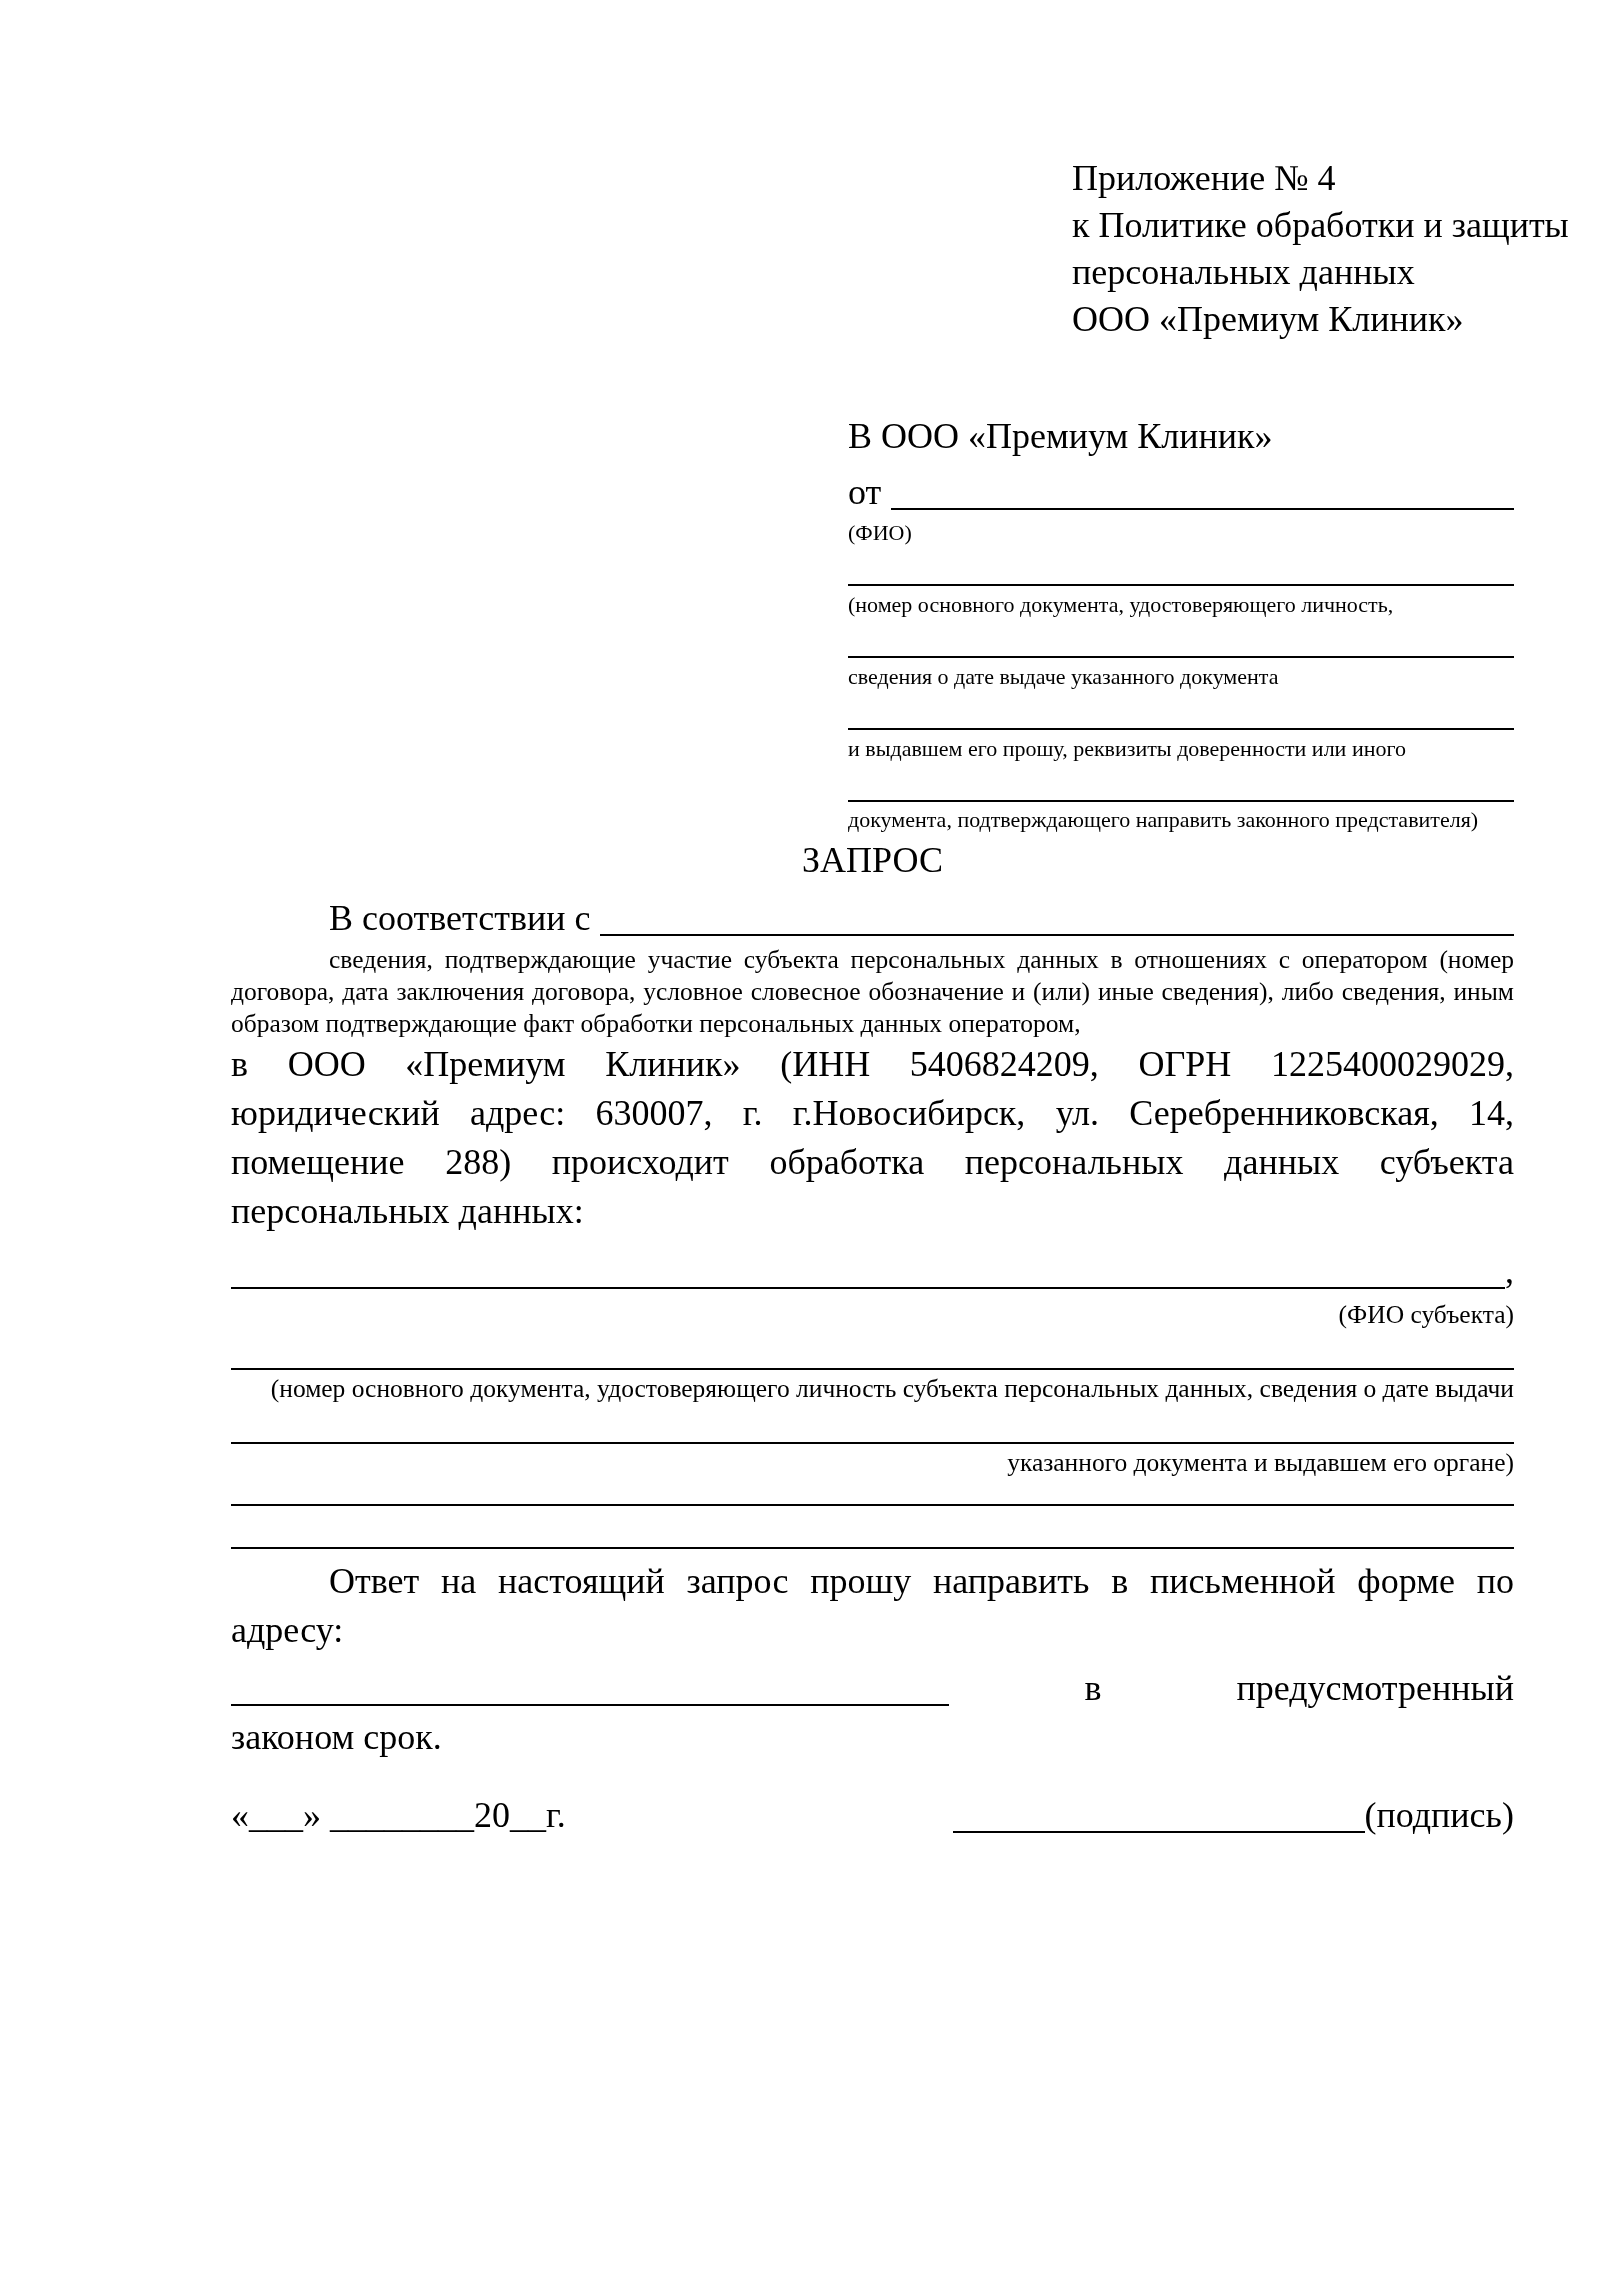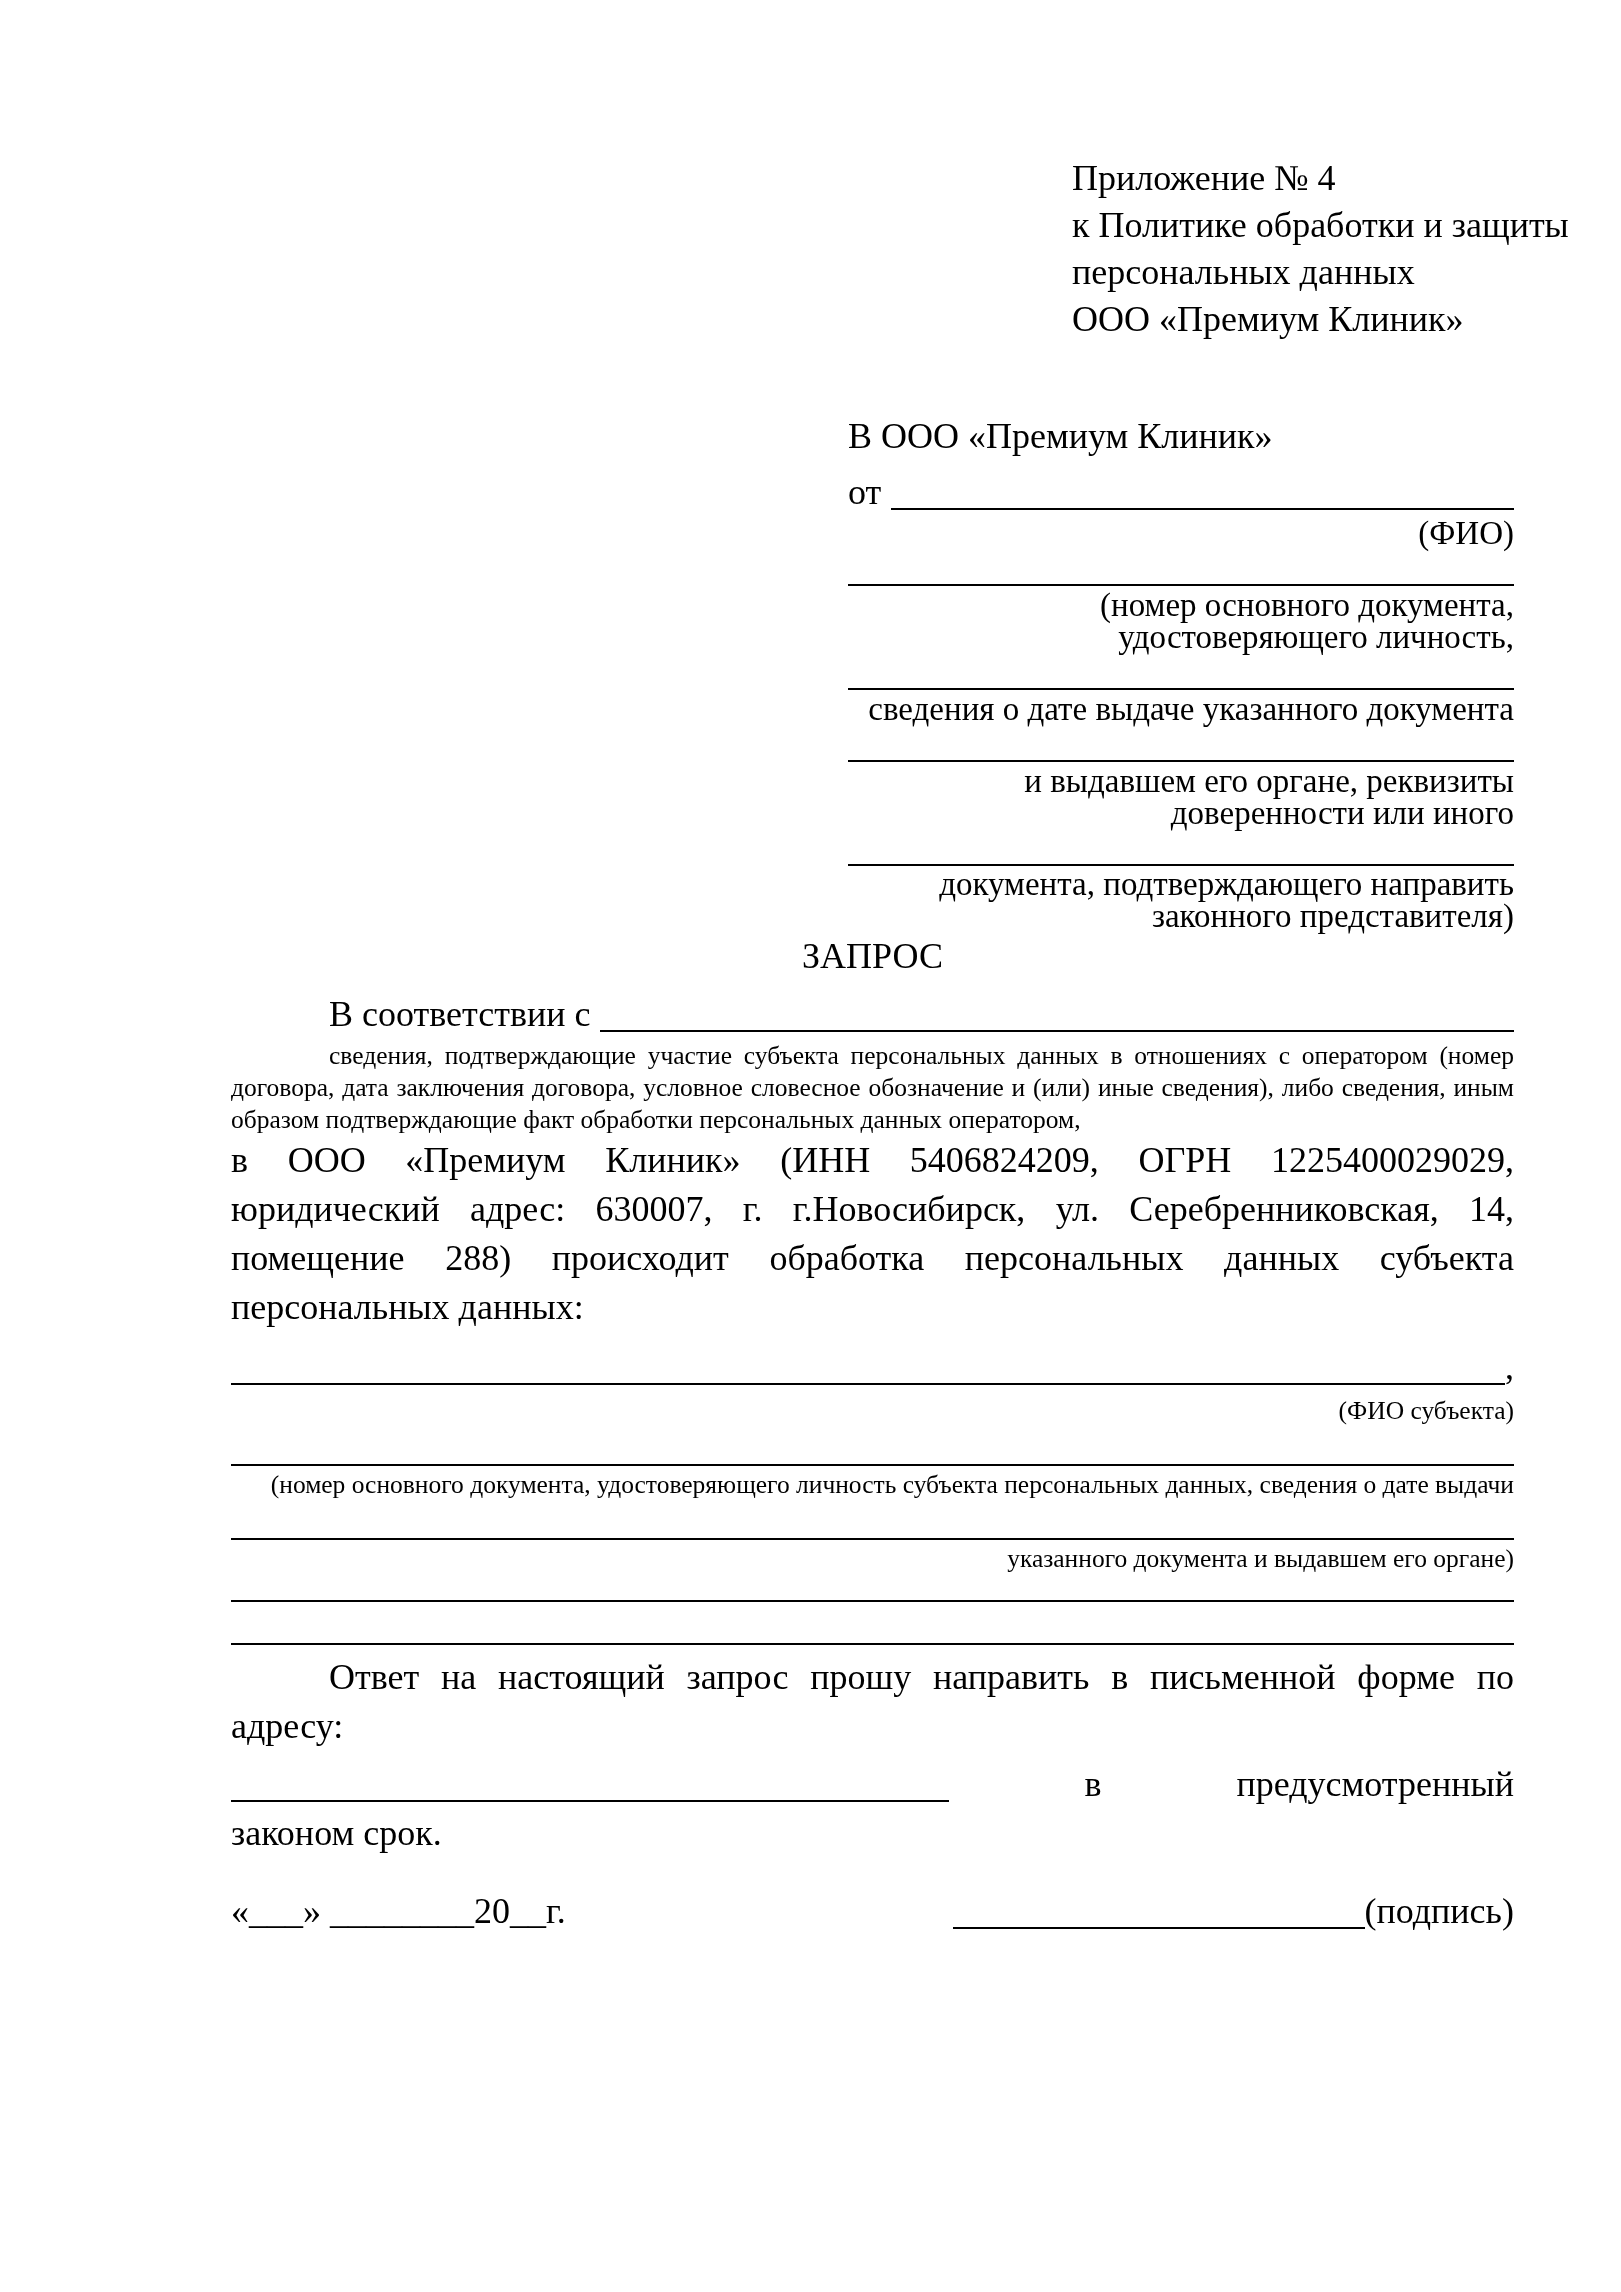--- a/index.html
+++ b/index.html
@@ -16,21 +16,21 @@
     overflow:hidden;
   }
   .appendix{margin-left:841px;line-height:47px;white-space:nowrap;}
   .doc-title{margin-top:51px;text-align:center;font-weight:bold;font-size:40px;line-height:53px;}
   .addressee{margin-top:71px;margin-left:617px;}
   .addr-to{line-height:45px;}
   .fillrow{display:flex;align-items:flex-end;}
   .fillrow .lbl{white-space:nowrap;}
   .blank{flex:1;border-bottom:2.9px solid #000;align-self:flex-end;margin-bottom:6.9px;margin-left:9.8px;}
   .blank::after{content:"\00a0";visibility:hidden;}
-  .cap{font-size:33px;line-height:32px;text-align:right;}
+  .cap{font-size:22px;line-height:32px;text-align:left;}
   .rule{border-bottom:2.9px solid #000;height:0;}
   .addr-row{margin-top:35px;}
   .addr-row:first-of-type{margin-top:7.8px;}
   .addr-row .cap{margin-top:2.9px;}
   .zapros{margin-top:2px;text-align:center;line-height:45px;}
   .intro-row{margin-top:2px;padding-left:98px;}
   .intro-cap{margin-top:1px;font-size:25.5px;line-height:32px;text-align:justify;text-indent:98px;}
   .para{text-align:justify;}
   .subject-row{display:flex;align-items:flex-end;margin-top:2px;}
   .subject-row .blank{margin-left:0;}
@@ -72,21 +72,21 @@
     <div class="addr-row">
       <div class="rule"></div>
       <div class="cap">(номер основного документа, удостоверяющего личность,</div>
     </div>
     <div class="addr-row">
       <div class="rule"></div>
       <div class="cap">сведения о дате выдаче указанного документа</div>
     </div>
     <div class="addr-row">
       <div class="rule"></div>
-      <div class="cap">и выдавшем его органе, реквизиты доверенности или иного</div>
+      <div class="cap">и выдавшем его прошу, реквизиты доверенности или иного</div>
     </div>
     <div class="addr-row">
       <div class="rule"></div>
       <div class="cap">документа, подтверждающего направить законного представителя)</div>
     </div>
   </div>
 
   <div class="zapros">ЗАПРОС</div>
 
   <div class="fillrow intro-row">

